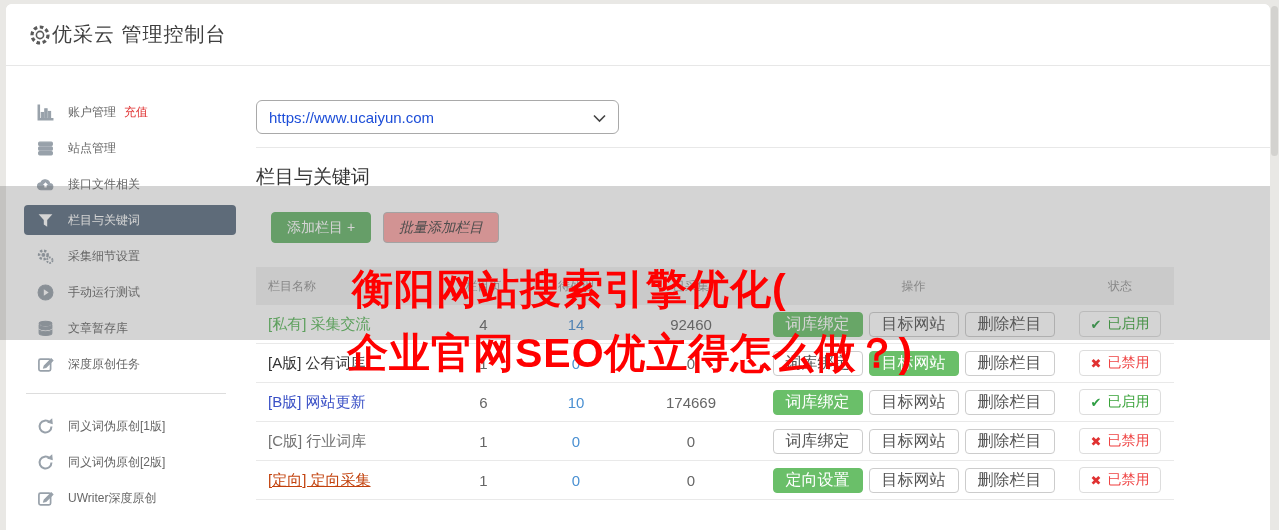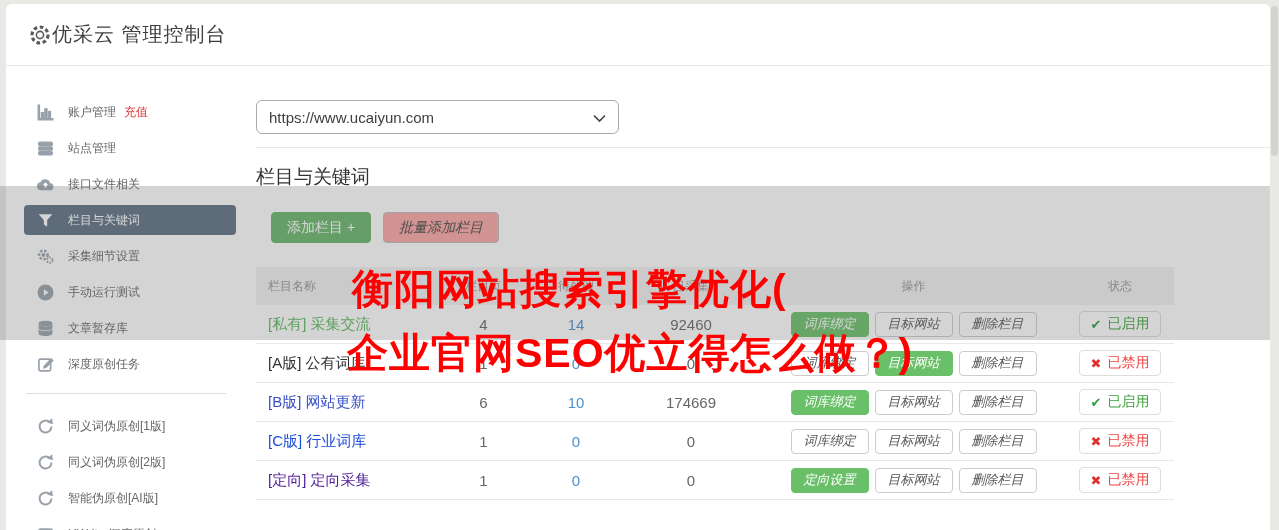--- a/index.html
+++ b/index.html
@@ -21,42 +21,42 @@
     padding-left:12px; color:#666; font-size:12px; border-radius:4px; cursor:pointer; }
   .side-item .icon { width:18px; height:18px; display:inline-flex; align-items:center; justify-content:center; }
   .side-item .icon svg { width:17px; height:17px; }
   .side-item.active { background:#5c6e81; color:#fff; }
   .side-item .badge-red { color:#e03131; margin-left:-6px; }
   .side-divider { border:none; border-top:1px solid #ddd; margin:14px 0 17px 2px; width:200px; }
   
   .main { position:absolute; left:250px; top:96px; width:1020px; }
   .site-select { width:363px; height:34px; border:1px solid #a9a9a9; border-radius:6px;
     display:flex; align-items:center; justify-content:space-between; padding:0 12px;
-    font-size:15px; color:#404040; background:#fff; cursor:pointer; }
+    font-size:15px; color:#1d4ed8; background:#fff; cursor:pointer; }
   .rule { border:none; border-top:1px solid #e8e8e8; margin-top:13px; }
   .section-title { font-size:19px; color:#333; margin:16px 0 22px 0; font-weight:normal; }
   .toolbar { display:flex; gap:12px; margin-bottom:24px;padding-left:15px; }
   .btn { border-radius:4px; font-size:14px; height:31px; padding:0 15px; display:inline-flex;
     align-items:center; cursor:pointer; border:1px solid transparent; }
   .btn.green { background:#67b56a; color:#fff; border-color:#67b56a; }
   .btn.outline { background:#fca5a5; color:#444; border-color:#bbb;font-style:italic; }
   
   .table { width:918px; font-size:15px; }
   .thead, .trow { display:grid; grid-template-columns:180px 95px 90px 140px 305px 108px; align-items:center; }
   .thead { background:#f2f2f2; height:38px; color:#949494; font-size:12px; }
   .thead .cell:first-child, .trow .cell:first-child { padding-left:12px; text-align:left; }
   .cell { text-align:center; }
   .trow { height:39px; border-bottom:1px solid #e9e9e9; color:#666; }
   .trow .num-link { color:#4a90d2; cursor:pointer; }
   .name-green { color:#5cb85c; } .name-dark { color:#333; } .name-blue { color:#3a50c6; }
-  .name-red { color:#1d4ed8; } .name-purple { color:#4c1d95; }
+  .name-red { color:#737373; } .name-purple { color:#c2410c;text-decoration:underline; }
   .row-name { cursor:pointer; }
   .actions { display:flex; justify-content:center; gap:6px; }
-  .abtn { height:25px; padding:0 12px; font-size:13px; border-radius:4px; display:inline-flex;
-    align-items:center; cursor:pointer;font-style:italic; }
+  .abtn { height:25px; padding:0 12px; font-size:16px; border-radius:4px; display:inline-flex;
+    align-items:center; cursor:pointer; }
   .abtn.green { background:#6abf69; color:#fff; border:1px solid #6abf69; }
   .abtn.outline { background:#fff; color:#555; border:1px solid #ccc; }
   .status-badge { display:inline-flex; align-items:center; gap:6px; border:1px solid #ddd;
     background:#fff; border-radius:4px; padding:3px 11px; font-size:14px; cursor:pointer; }
   .st-on .st-icon { color:#2f9e44; font-size:13px; } .st-on .st-label { color:#3aa33a; }
   .st-off .st-icon { color:#e03131; font-size:13px; font-weight:bold; } .st-off .st-label { color:#ef4444; }
   
   .band-overlay { position:absolute; left:0; top:186px; width:1270px; height:154px;
     background:rgba(100,100,100,0.28); z-index:50; pointer-events:none; }
   
@@ -176,29 +176,20 @@
           <svg viewBox="0 0 16 16">
             <path d="M13.6 8a5.6 5.6 0 1 1-1.7-4" fill="none" stroke="#98a1aa" stroke-width="1.9"></path>
             <path class="icon-gray" d="M13.9 1.2l.4 4-3.8-1.2z"></path>
           </svg>
         </span>
       <span>同义词伪原创[2版]</span>
     </div>
     <div class="side-item">
       <span class="icon">
           <svg viewBox="0 0 16 16">
-            <path d="M13.6 8a5.6 5.6 0 1 1-1.7-4" fill="none" stroke="#98a1aa" stroke-width="1.9"></path>
-            <path class="icon-gray" d="M13.9 1.2l.4 4-3.8-1.2z"></path>
-          </svg>
-        </span>
-      <span>智能伪原创[AI版]</span>
-    </div>
-    <div class="side-item">
-      <span class="icon">
-          <svg viewBox="0 0 16 16">
             <rect x="1.8" y="3" width="11" height="11" rx="1.5" fill="none" stroke="#98a1aa" stroke-width="1.6"></rect>
             <path class="icon-gray" d="M6.8 9.2L13.4 2.6l1.6 1.6-6.6 6.6-2.2.6z"></path>
           </svg>
         </span>
       <span>UWriter深度原创</span>
     </div>
   </div>
 
   <div class="main">
     <div class="site-select">

